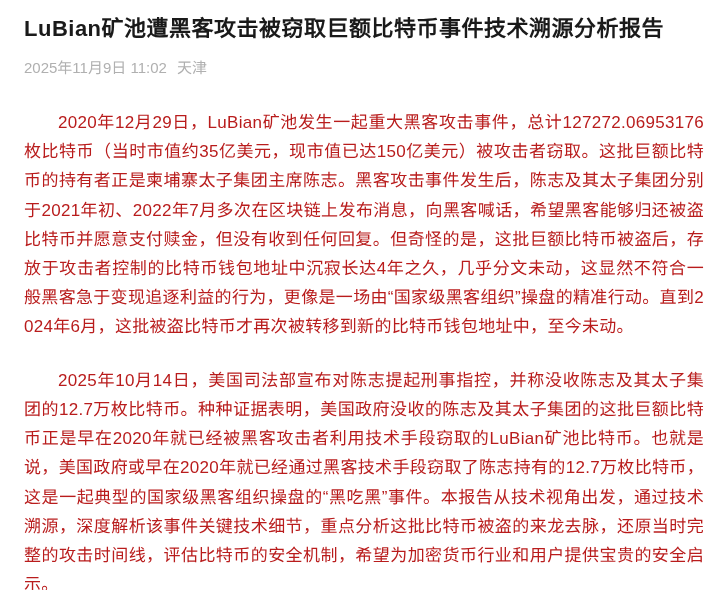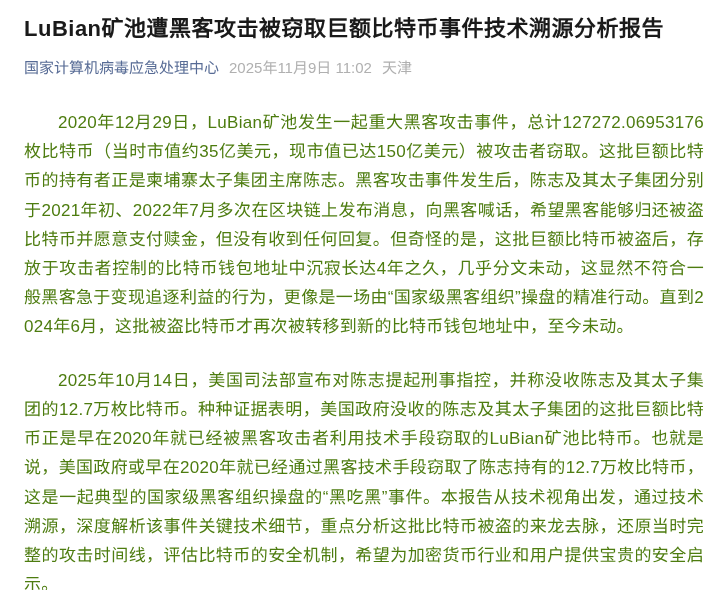--- a/index.html
+++ b/index.html
@@ -41,39 +41,38 @@
   .meta-gray {
     color: #b0b0b0;
   }
   .article-body {
     margin-top: 30px;
   }
   .article-body p {
     margin: 0;
     font-size: 17px;
     line-height: 1.72;
-    color: #4d7c0f;
+    color: #b91c1c;
     text-align: justify;
     text-indent: 2em;
     letter-spacing: 0.3px;
     word-break: break-all;
   }
   .article-body p + p {
     margin-top: 24px;
   }
 </style>
 </head>
 <body>
 
 <div class="page">
 
   <h1 class="article-title">LuBian矿池遭黑客攻击被窃取巨额比特币事件技术溯源分析报告</h1>
 
   <div class="article-meta">
-    <span class="source-link">国家计算机病毒应急处理中心</span>
     <span class="meta-gray">2025年11月9日 11:02</span>
     <span class="meta-gray">天津</span>
   </div>
 
   <div class="article-body">
     <p>2020年12月29日，LuBian矿池发生一起重大黑客攻击事件，总计127272.06953176枚比特币（当时市值约35亿美元，现市值已达150亿美元）被攻击者窃取。这批巨额比特币的持有者正是柬埔寨太子集团主席陈志。黑客攻击事件发生后，陈志及其太子集团分别于2021年初、2022年7月多次在区块链上发布消息，向黑客喊话，希望黑客能够归还被盗比特币并愿意支付赎金，但没有收到任何回复。但奇怪的是，这批巨额比特币被盗后，存放于攻击者控制的比特币钱包地址中沉寂长达4年之久，几乎分文未动，这显然不符合一般黑客急于变现追逐利益的行为，更像是一场由“国家级黑客组织”操盘的精准行动。直到2024年6月，这批被盗比特币才再次被转移到新的比特币钱包地址中，至今未动。</p>
     <p>2025年10月14日，美国司法部宣布对陈志提起刑事指控，并称没收陈志及其太子集团的12.7万枚比特币。种种证据表明，美国政府没收的陈志及其太子集团的这批巨额比特币正是早在2020年就已经被黑客攻击者利用技术手段窃取的LuBian矿池比特币。也就是说，美国政府或早在2020年就已经通过黑客技术手段窃取了陈志持有的12.7万枚比特币，这是一起典型的国家级黑客组织操盘的“黑吃黑”事件。本报告从技术视角出发，通过技术溯源，深度解析该事件关键技术细节，重点分析这批比特币被盗的来龙去脉，还原当时完整的攻击时间线，评估比特币的安全机制，希望为加密货币行业和用户提供宝贵的安全启示。</p>
   </div>
 
 </div>

